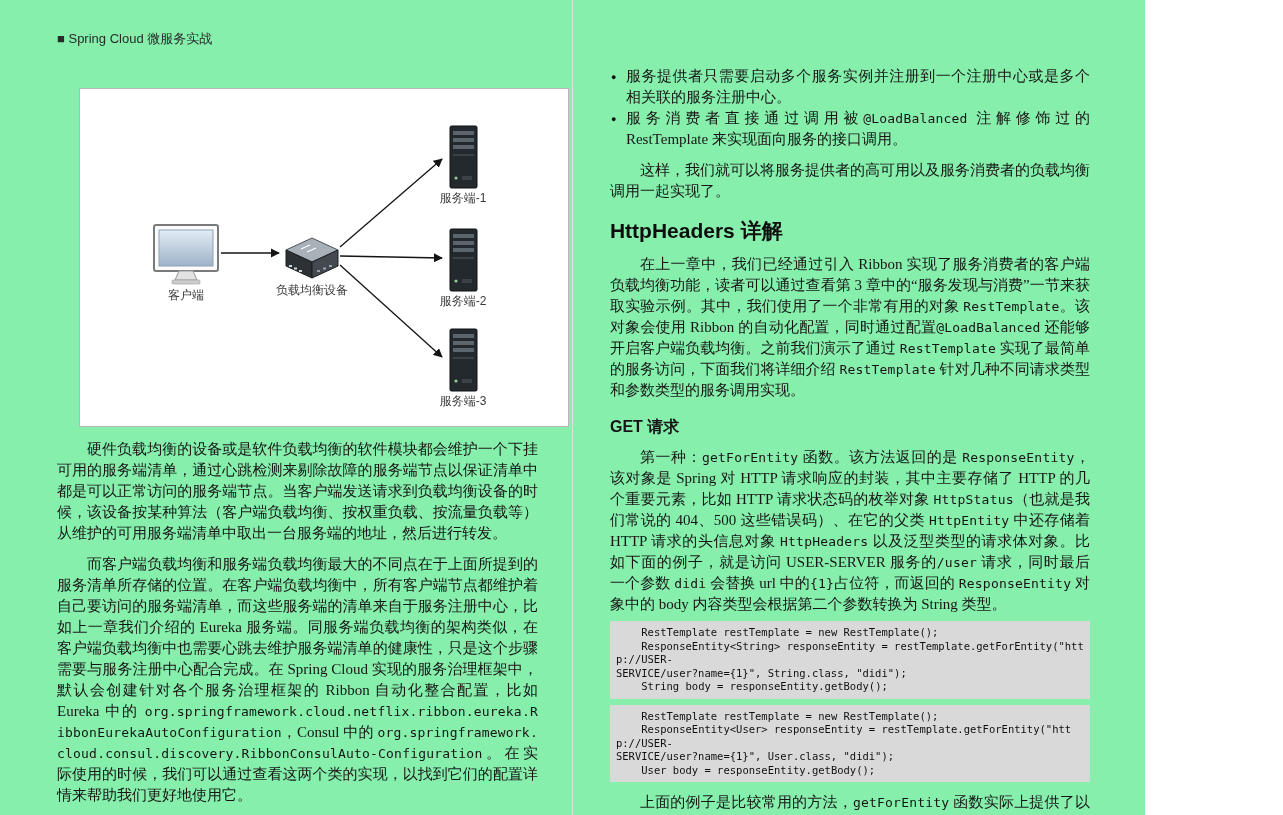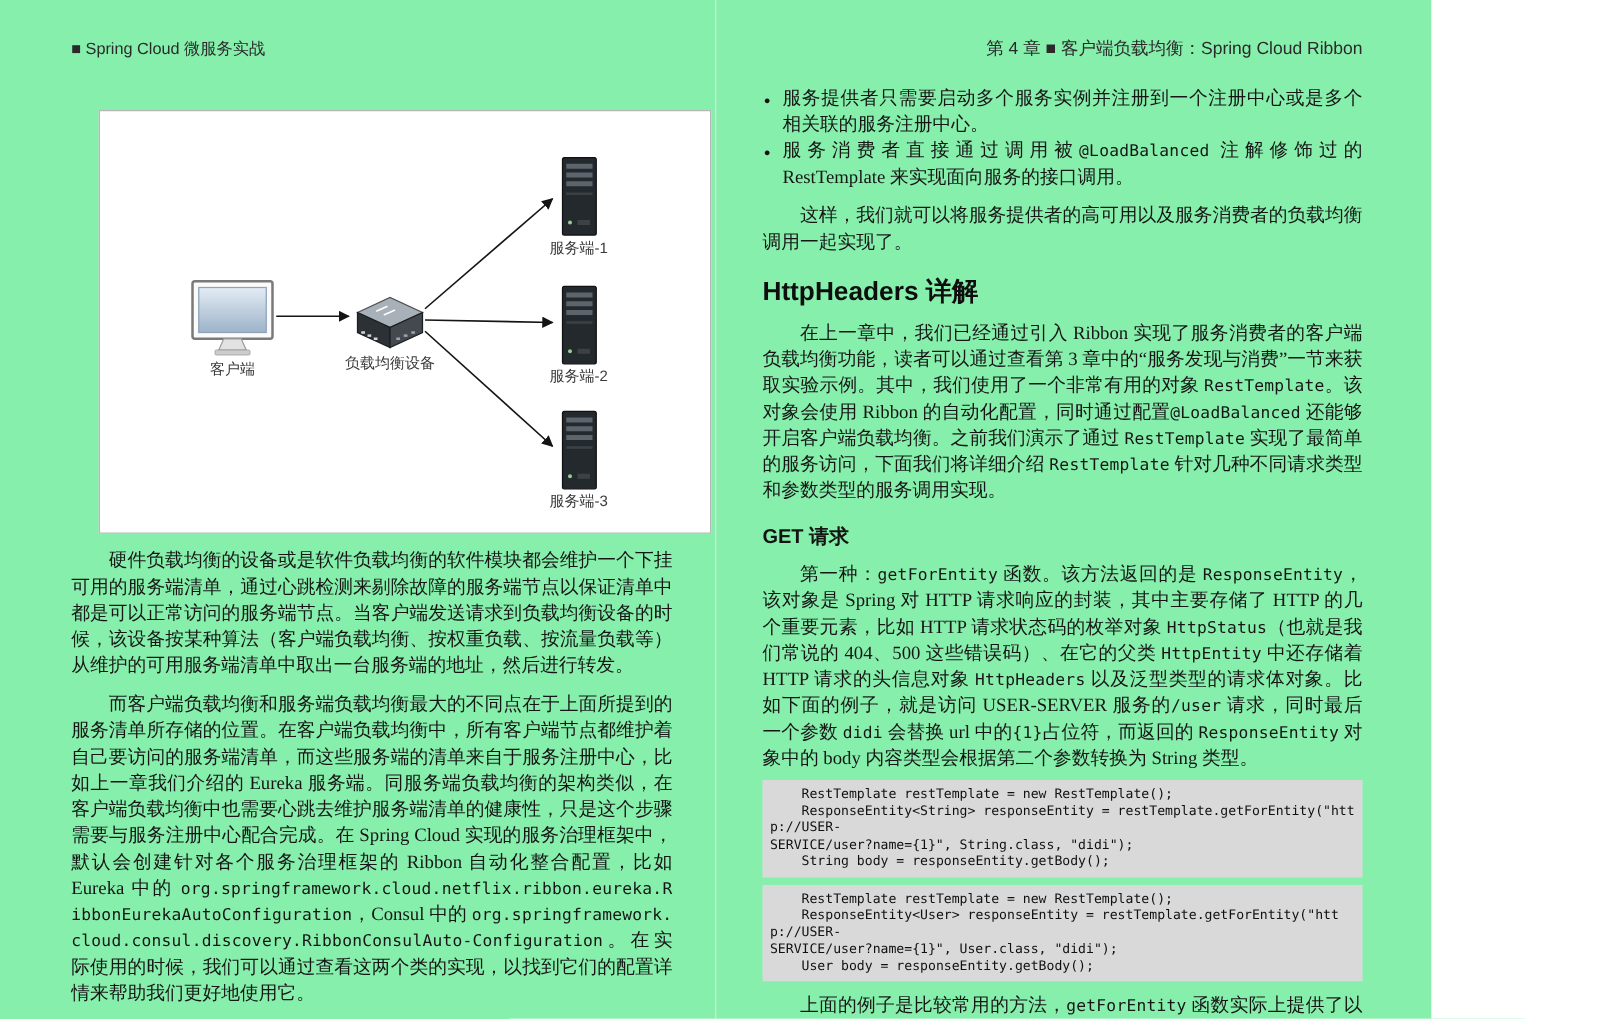--- a/index.html
+++ b/index.html
@@ -31,21 +31,21 @@
   .para {
     font-size:15px; line-height:21px; text-align:justify;
     text-indent:2em; margin:10px 0 0 0;
   }
   .para.after-figure { margin-top:12px; }
   .mono {
     font-family:"DejaVu Sans Mono","Liberation Mono",monospace;
     font-size:13px; letter-spacing:0.2px; word-break:break-all;
   }
 
-  .bullets { list-style:none; margin:21px 0 0 0; padding:0; }
+  .bullets { list-style:none; margin:36px 0 0 0; padding:0; }
   .bullets li {
     position:relative; padding-left:16px; font-size:15px;
     line-height:21px; text-align:justify;
   }
   .bullets li::before {
     content:"●"; position:absolute; left:1px; top:1px; font-size:9px; color:#111;
   }
 
   .h1 {
     font-family:"Liberation Sans","DejaVu Sans",sans-serif;
@@ -155,21 +155,20 @@
         <text class="fig-label" x="383" y="316">服务端-3</text>
       </svg>
     </div>
 
     <p class="para after-figure"><span class="txt">硬件负载均衡的设备或是软件负载均衡的软件模块都会维护一个下挂可用的服务端清单，通过心跳检测来剔除故障的服务端节点以保证清单中都是可以正常访问的服务端节点。当客户端发送请求到负载均衡设备的时候，该设备按某种算法（客户端负载均衡、按权重负载、按流量负载等）从维护的可用服务端清单中取出一台服务端的地址，然后进行转发。</span></p>
     <p class="para"><span class="txt">而客户端负载均衡和服务端负载均衡最大的不同点在于上面所提到的服务清单所存储的位置。在客户端负载均衡中，所有客户端节点都维护着自己要访问的服务端清单，而这些服务端的清单来自于服务注册中心，比如上一章我们介绍的 Eureka 服务端。同服务端负载均衡的架构类似，在客户端负载均衡中也需要心跳去维护服务端清单的健康性，只是这个步骤需要与服务注册中心配合完成。在 Spring Cloud 实现的服务治理框架中，默认会创建针对各个服务治理框架的 Ribbon 自动化整合配置，比如 Eureka 中的 </span><span class="mono">org.springframework.cloud.netflix.ribbon.eureka.RibbonEurekaAutoConfiguration</span><span class="txt">，Consul 中的 </span><span class="mono">org.springframework.cloud.consul.discovery.RibbonConsulAuto-Configuration</span><span class="txt">。在实际使用的时候，我们可以通过查看这两个类的实现，以找到它们的配置详情来帮助我们更好地使用它。</span></p>
     <p class="para"><span class="txt">通过 Spring Cloud Ribbon 的封装，我们在微服务架构中使用客户端负载均衡调用非常简单，只需要如下两步：</span></p>
   </div>
 
   <div class="page page-right">
-    <div class="running-head right">第 4 章 ■ 客户端负载均衡：Spring Cloud Ribbon</div>
 
     <ul class="bullets">
       <li><span class="txt">服务提供者只需要启动多个服务实例并注册到一个注册中心或是多个相关联的服务注册中心。</span></li>
       <li><span class="txt">服务消费者直接通过调用被</span><span class="mono">@LoadBalanced</span><span class="txt"> 注解修饰过的 RestTemplate 来实现面向服务的接口调用。</span></li>
     </ul>
 
     <p class="para"><span class="txt">这样，我们就可以将服务提供者的高可用以及服务消费者的负载均衡调用一起实现了。</span></p>
 
     <h1 class="h1">HttpHeaders 详解</h1>
 

